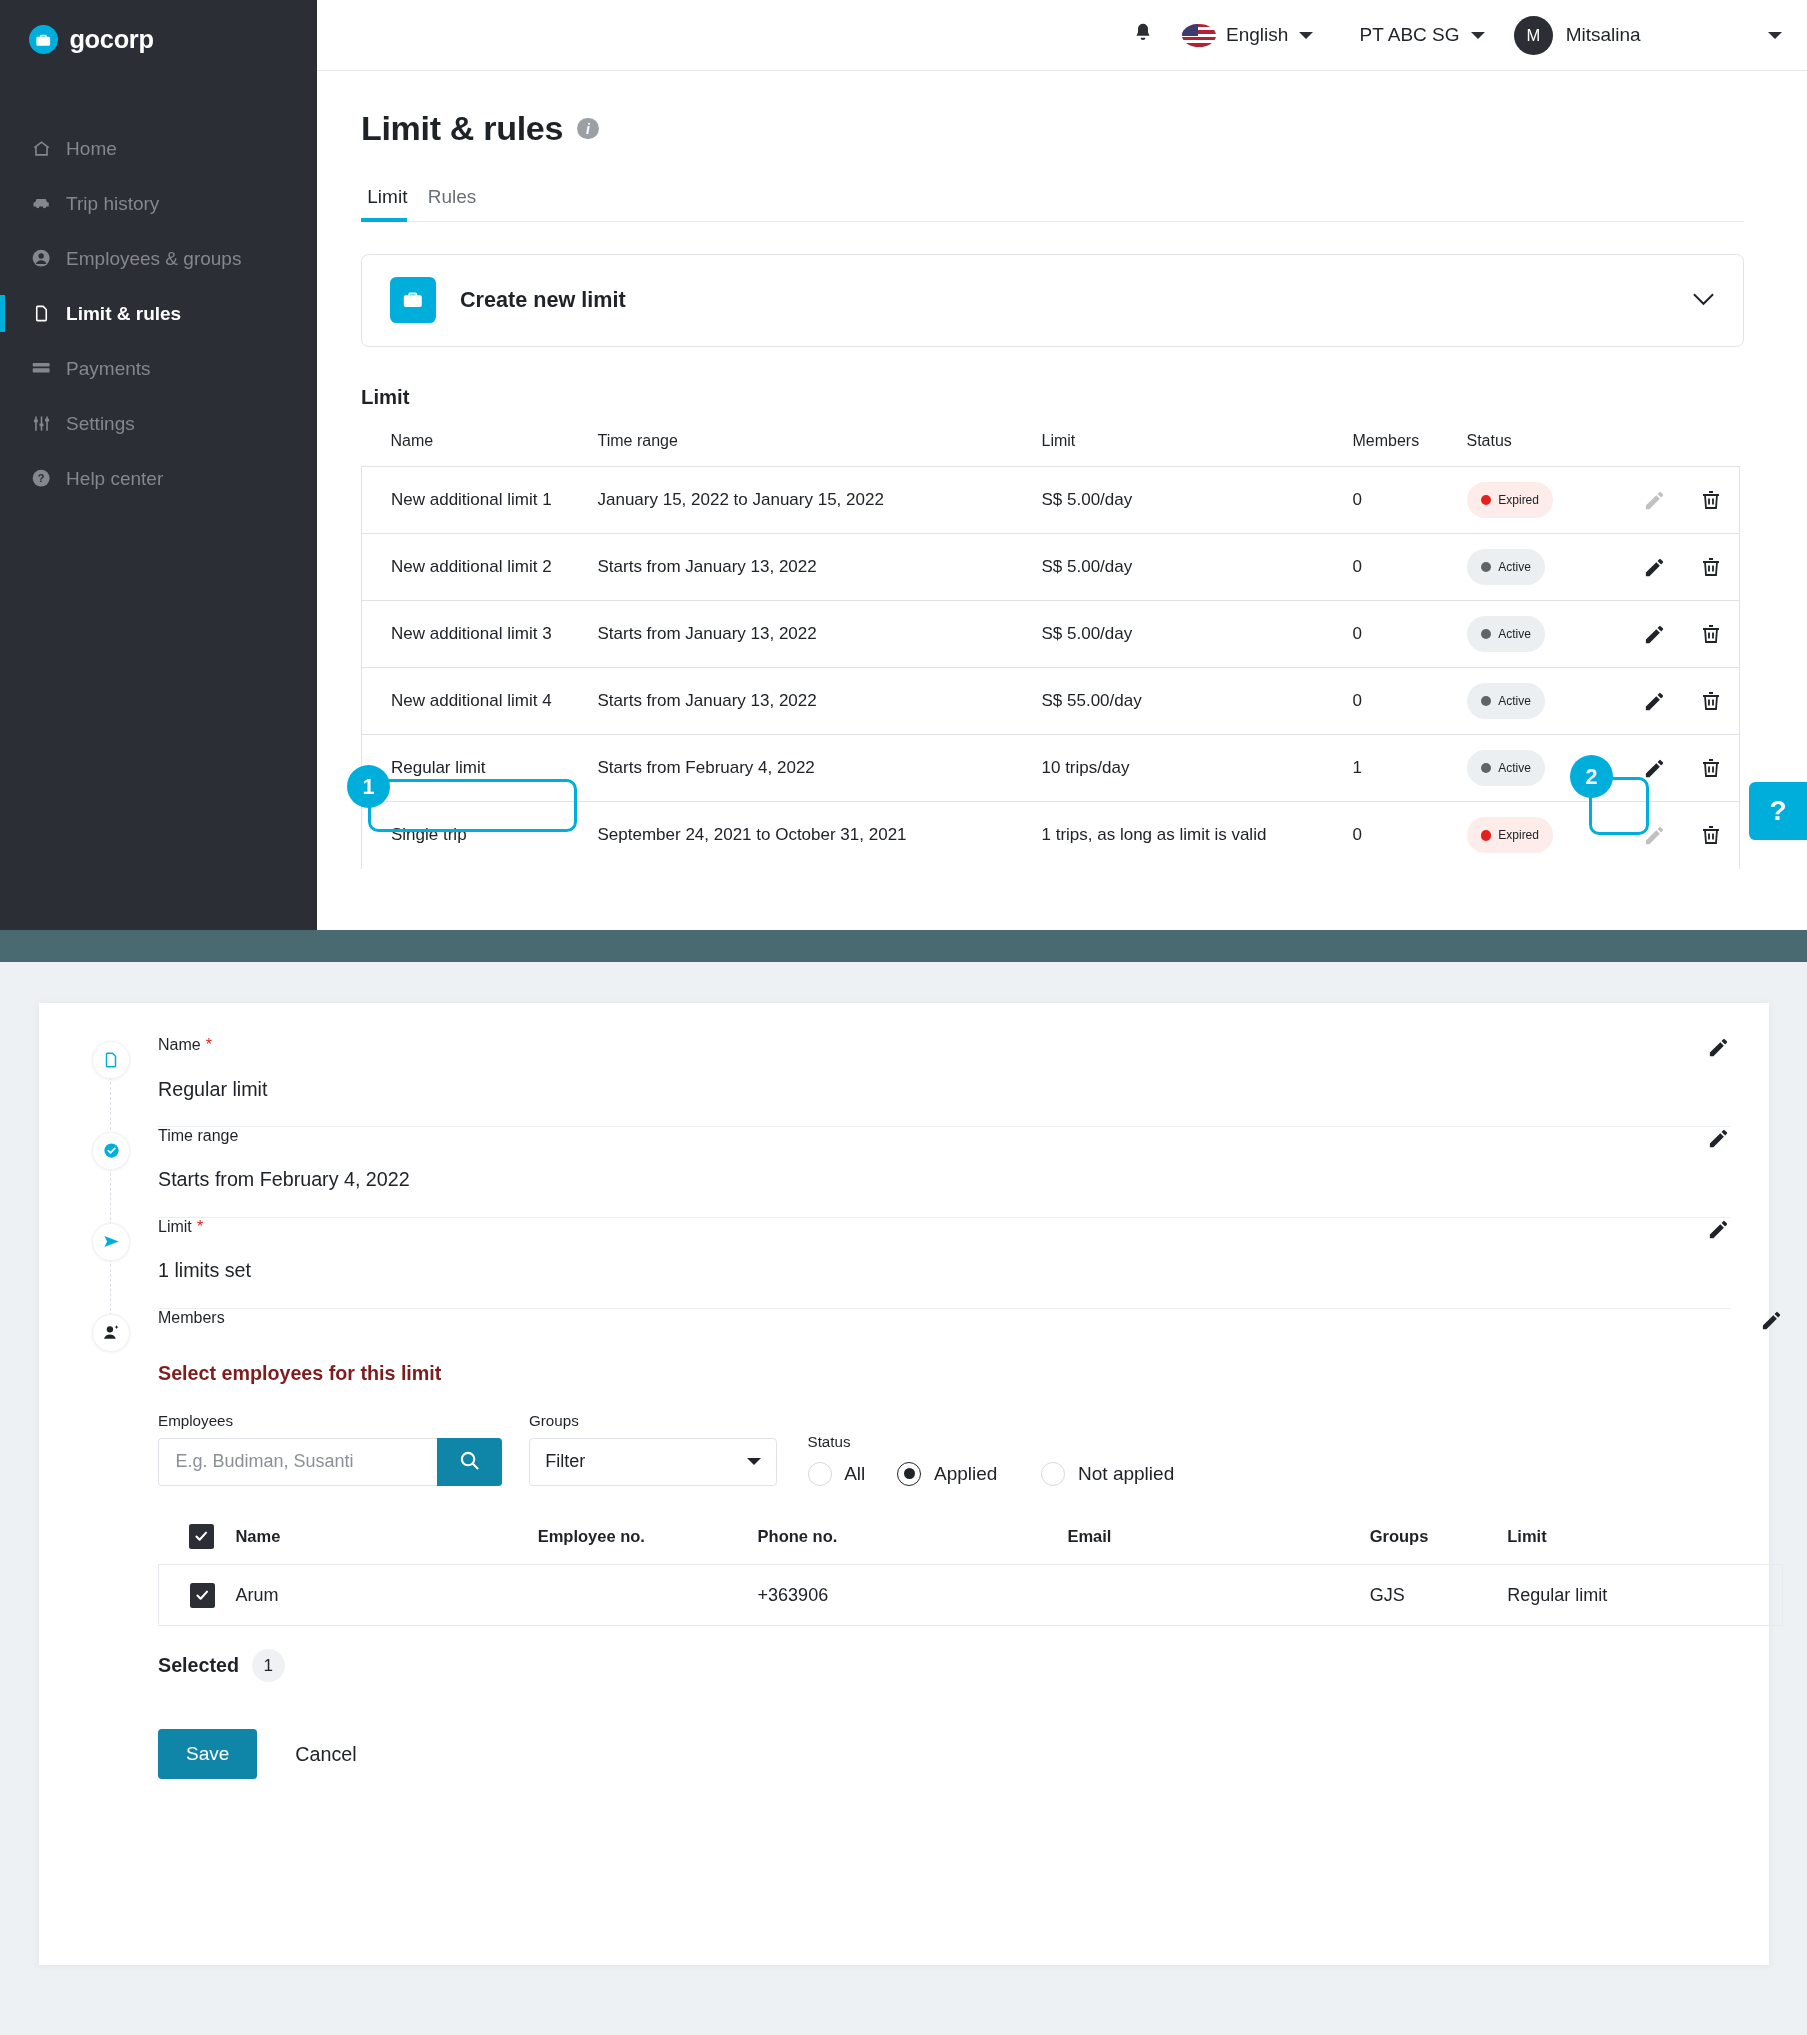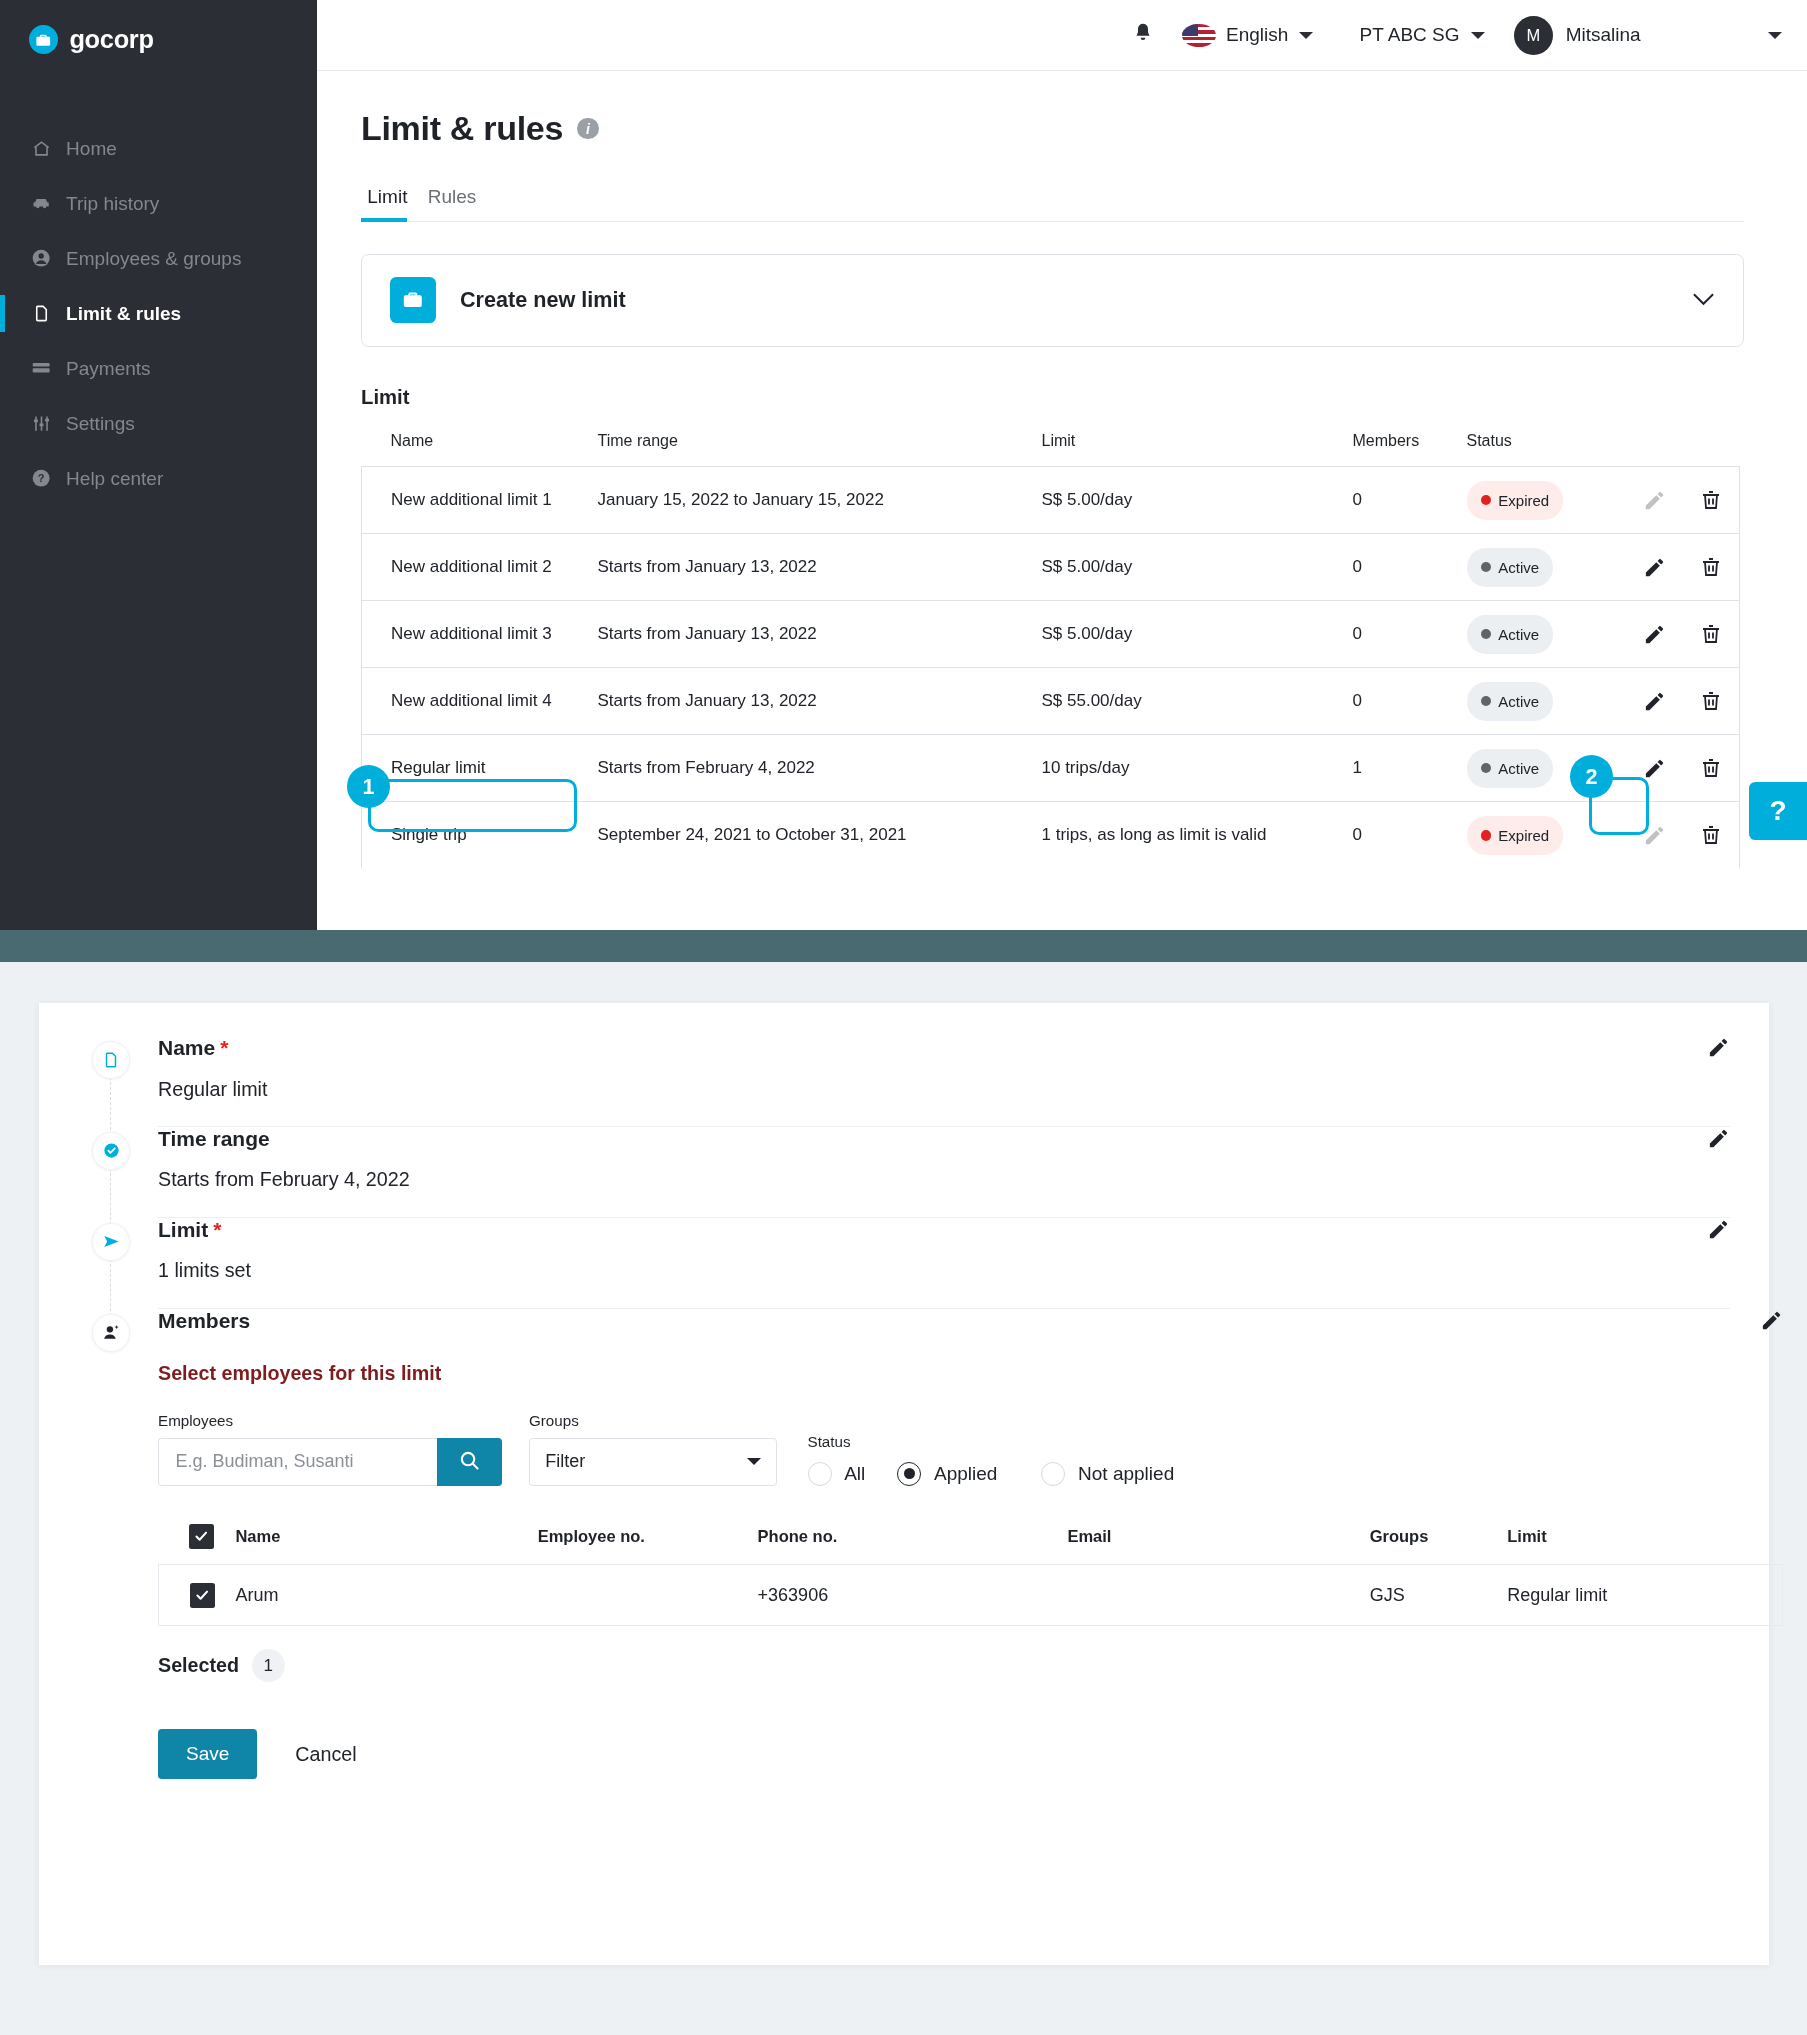--- a/index.html
+++ b/index.html
@@ -108,21 +108,21 @@
     font-size:17px; color:#20242a; border-top:0.6px solid #dfe3e8; height:67px;
     vertical-align:middle;
   }
   .limit-table tbody tr td:first-child{ padding-left:29px; border-left:0.6px solid #dfe3e8;}
   .limit-table tbody tr td:last-child{ border-right:0.6px solid #dfe3e8;}
   .c-name{width:236px;} .c-time{width:444px;} .c-limit{width:311px;}
   .c-mem{width:114px;} .c-status{width:159px;} .c-edit{width:57px;} .c-del{width:57px;}
   .limit-table th.c-name{ padding-left:29px; }
   .badge{
     display:inline-flex;align-items:center;gap:7.6px;border-radius:19px;
-    padding:11px 14px; font-size:15px;
+    padding:11px 14px; font-size:12px;
   }
   .badge .dot{ width:10.2px;height:10.2px;border-radius:50%;}
   .badge.active{ background:#eceff2; color:#20242a;text-align:center;}
   .badge.active .dot{ background:#5f6469;}
   .badge.expired{ background:#fdece9; color:#20242a;}
   .badge.expired .dot{ background:#e3211e;}
   .ico-btn{ display:flex; align-items:center; justify-content:center;}
   .ico-btn.dim{ opacity:.28; }
 
   .help-fab{
@@ -152,21 +152,21 @@
     border-left:1.3px dashed #d8dde3;
   }
   .step-bullet{
     position:absolute; left:14px; top:5.1px; width:38px;height:38px;border-radius:50%;
     background:#fff; border:1.3px solid #f0f2f5; display:flex;align-items:center;justify-content:center;
     box-shadow:0 0.6px 3.2px rgba(20,30,45,.07);
   }
   .step-body{ flex:1; padding-bottom:25.4px; border-bottom:0.6px solid #eceff2; }
   .step.nb .step-body{ border-bottom:none; }
   .step-head{ display:flex; align-items:flex-start; }
-  .step-title{ font-size:21px; font-weight:700; color:#1f2328; }
+  .step-title{ font-size:16px; font-weight:400; color:#1f2328; }
   .req{ color:#e3211e; margin-left:5.1px; }
   .step-val{ margin-top:16.5px; font-size:19.7px; color:#20242a; }
   .step-edit{ margin-left:auto; }
 
   .members-sub{ margin-top:28px; font-size:19.7px; font-weight:700; color:#7f1d1d; }
 
   .filters{ margin-top:27px; display:flex; align-items:flex-end; gap:0; }
   .fgroup{ display:flex; flex-direction:column; }
   .flabel{ font-size:15.2px; color:#1f2328; margin-bottom:9px; }
   .search-wrap{ display:flex; }

